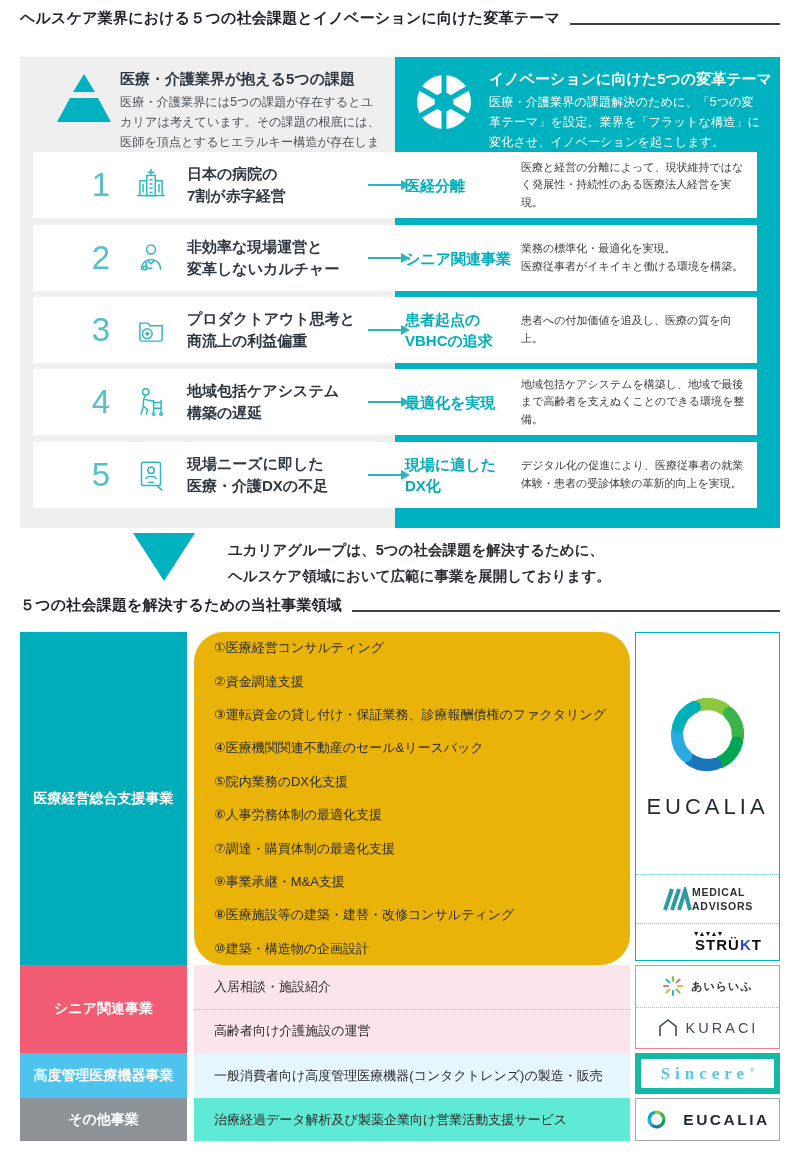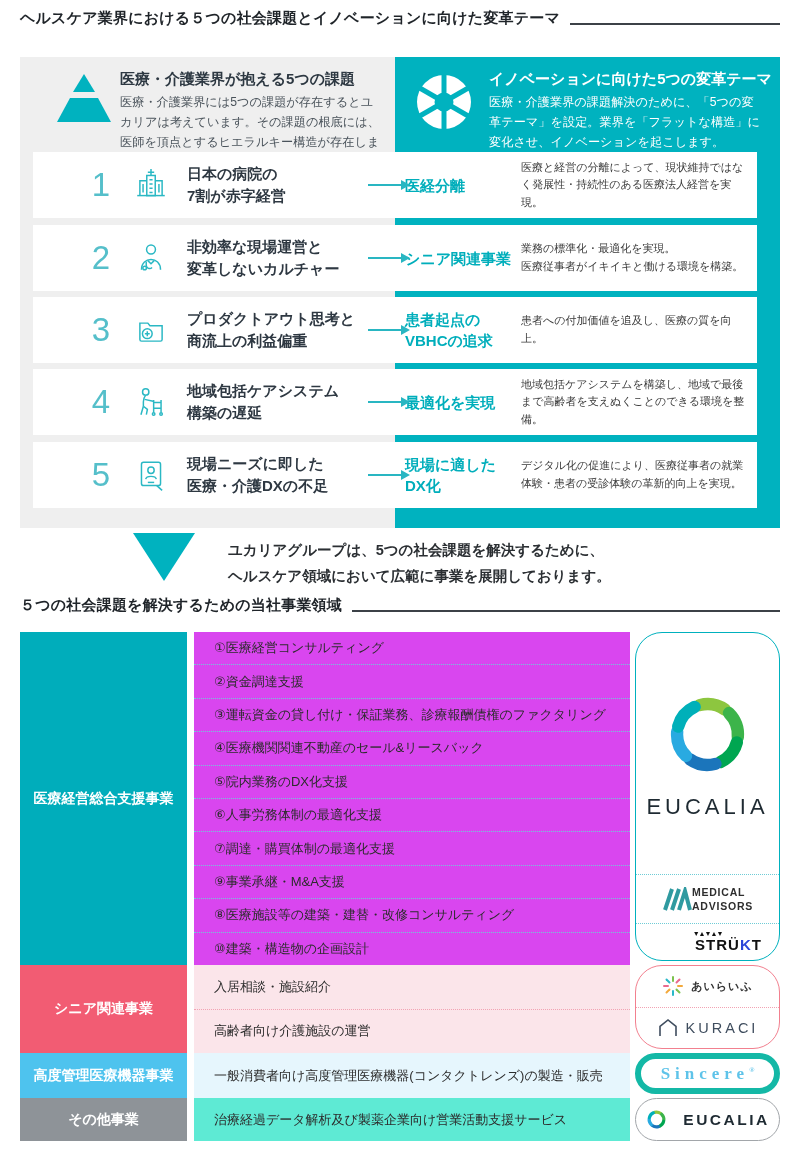--- a/index.html
+++ b/index.html
@@ -51,27 +51,27 @@
                color:#2b2f33; line-height:1.8; white-space:pre-line; }
 
   
   .biz { position:absolute; left:20px; top:632px; width:760px; }
   .area { display:flex; }
   .a1 { height:333px; } .a2 { height:88px; } .a3 { height:45px; } .a4 { height:43px; }
   .alabel { width:167px; margin-right:7px; color:#fff; font-weight:bold; font-size:14px;
             display:flex; align-items:center; justify-content:center; text-align:center; flex:none; }
   .al-t { background:#00adbb; } .al-p { background:#f25c73; } .al-b { background:#4ec3ee; } .al-g { background:#8e9398; }
   .aitems { width:436px; margin-right:5px; display:flex; flex-direction:column; flex:none; }
-  .ai-t { background:#d946ef; } .ai-p { background:#fbe5ea; } .ai-b { background:#e6f6fd; } .ai-g { background:#5eead4; }
+  .ai-t { background:#eab308;border-radius:30px; } .ai-p { background:#fbe5ea; } .ai-b { background:#e6f6fd; } .ai-g { background:#5eead4; }
   .item { flex:1; display:flex; align-items:center; padding-left:20px; font-size:13px; color:#2c2c2c; }
   .ai-t .item + .item { border-top:1px dotted #6fccd6; }
   .ai-p .item + .item { border-top:1px dotted #f2a3b3; }
   .alogos { flex:1; padding-bottom:4px; }
   .a4 .alogos { padding-bottom:0; }
-  .lbox { height:100%; background:#fff; display:flex; flex-direction:column;border-radius:27px; }
+  .lbox { height:100%; background:#fff; display:flex; flex-direction:column; }
   .lb-t { border:1px solid #00b1be; } .lb-p { border:1px solid #f2808f; }
   .lb-b { border:6px solid #14b8a6; } .lb-g { border:1px solid #a2a6aa; }
   .lcell { display:flex; flex-direction:column; align-items:center; justify-content:center; }
   .lb-t .lcell + .lcell { border-top:1px dotted #6fccd6; }
   .lb-p .lcell + .lcell { border-top:1px dotted #f2a3b3; }
   .cell-eucalia { flex:1; }
   .cell-ma { height:49px; flex:none; flex-direction:row; }
   .cell-strukt { height:37px; flex:none; }
   .cell-half { flex:1; flex-direction:row; gap:7px; }
   .eucalia-word { margin-top:12px; font-size:22px; letter-spacing:4px; color:#1e2a32; font-weight:500; }

